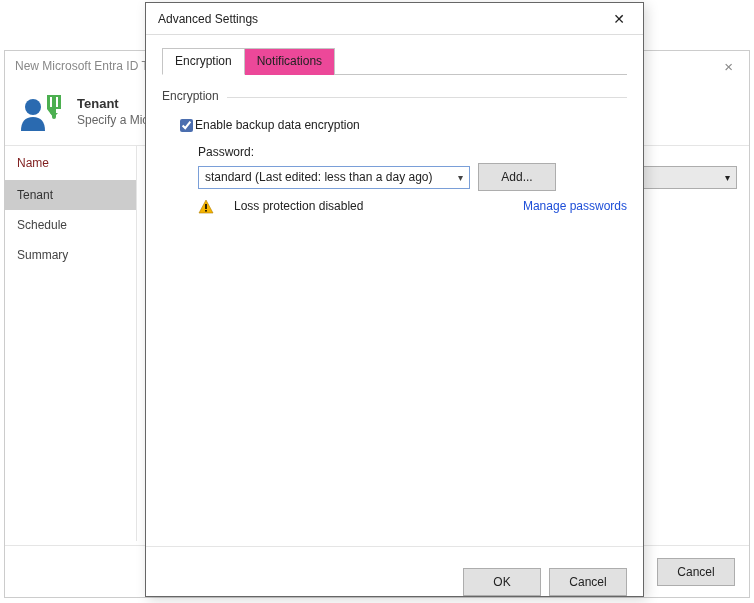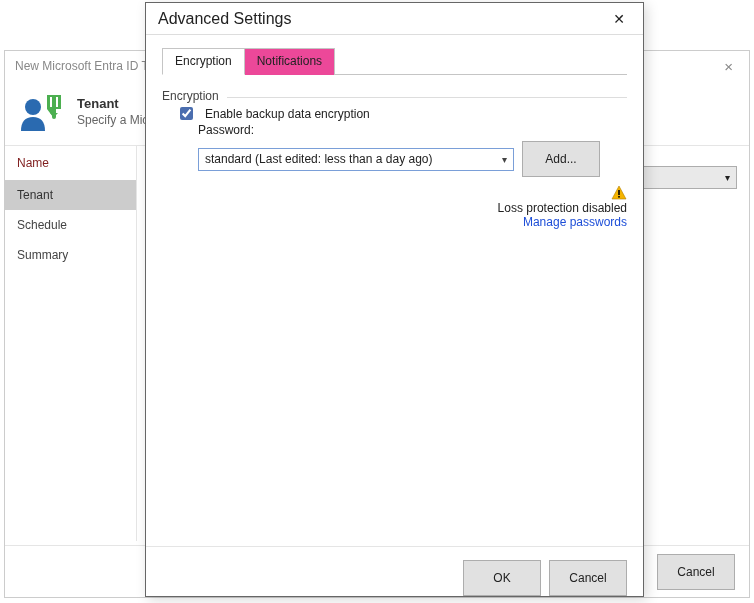--- a/index.html
+++ b/index.html
@@ -49,40 +49,40 @@
       display: flex; align-items: center; justify-content: flex-end; padding: 0 6px;
     }
     .wizard-main .combo .chev { font-size: 10px; color: #222; }
     .wizard-footer {
       position: absolute; left: 0; right: 0; bottom: 0;
       height: 52px; border-top: 1px solid #e5e5e5;
       display: flex; justify-content: flex-end; align-items: center; gap: 8px;
       padding: 0 14px;
     }
     .btn {
-      min-width: 78px; height: 36px;
+      min-width: 78px; height: 28px;
       border: 1px solid #adadad; background: #e1e1e1;
       display: inline-flex; align-items: center; justify-content: center;
       padding: 0 10px; color: #222; cursor: default;
     }
     .btn-adv { position: absolute; right: 14px; bottom: 64px; }
 
     
     .modal {
       position: absolute; left: 145px; top: 2px;
       width: 499px; height: 595px;
       border: 1px solid #666; background: #fff;
       box-shadow: 3px 3px 12px rgba(0,0,0,0.15);
       display: flex; flex-direction: column;
     }
     .modal-title {
       height: 32px; display: flex; align-items: center; justify-content: space-between;
       padding: 0 4px 0 12px; border-bottom: 1px solid #ddd;
     }
-    .modal-title span { font-size: 16px; color: #222; }
+    .modal-title span { font-size: 12px; color: #222; }
     .modal-title .x { width: 40px; height: 28px; display: flex; align-items: center; justify-content: center; font-size: 14px; color: #222; }
     .modal-body { flex: 1; padding: 12px 16px 8px 16px; }
     .tabs {
       display: flex; gap: 0; position: relative;
       border-bottom: 1px solid #c5c5c5;
     }
     .tab {
       padding: 5px 12px 6px 12px;
       border: 1px solid #c5c5c5; border-bottom: none;
       background: #ec4899; color: #222;
@@ -93,34 +93,34 @@
     .group {
       margin-top: 14px;
     }
     .group-title {
       color: #444; margin-bottom: 2px;
     }
     .group-title-line {
       display: flex; align-items: center; gap: 8px;
     }
     .group-title-line .rule { flex: 1; height: 1px; background: #ddd; }
-    .row { display: flex; gap: 12px; margin-top: 2px; }
+    .row { display: flex; align-items: center; gap: 2px; margin-top: 13px; }
     .indent1 { padding-left: 18px; }
     .indent2 { padding-left: 36px; }
     input[type=checkbox] { width: 13px; height: 13px; accent-color: #4b6eaf; }
     .label { color: #222; }
     .pw-row { display: flex; align-items: center; gap: 8px; margin-top: 4px; }
     .select {
-      width: 316px; height: 23px;
+      width: 272px; height: 23px;
       border: 1px solid #7a9fd8; background: #fff;
       display: flex; align-items: center; justify-content: space-between;
       padding: 0 6px; color: #222;
     }
     .select .chev { color: #444; font-size: 10px; }
-    .warn-row { display: flex; align-items: flex-end; gap: 0; margin-top: 8px; flex-direction: column; }
+    .warn-row { display: flex; align-items: flex-start; gap: 20px; margin-top: 8px; }
     .warn-icon { width: 16px; height: 16px; }
     .link { color: #1d4ed8; cursor: pointer; margin-left: auto; }
     .modal-footer {
       height: 50px; border-top: 1px solid #e5e5e5;
       display: flex; justify-content: flex-end; align-items: flex-end; gap: 8px;
       padding: 0 16px;
     }
   </style>
 </head>
 <body>

